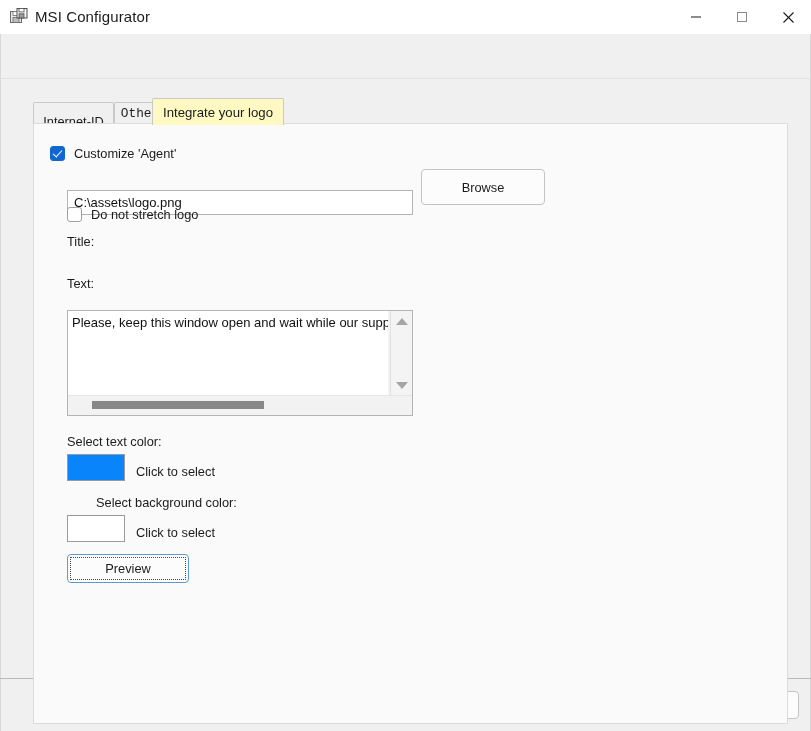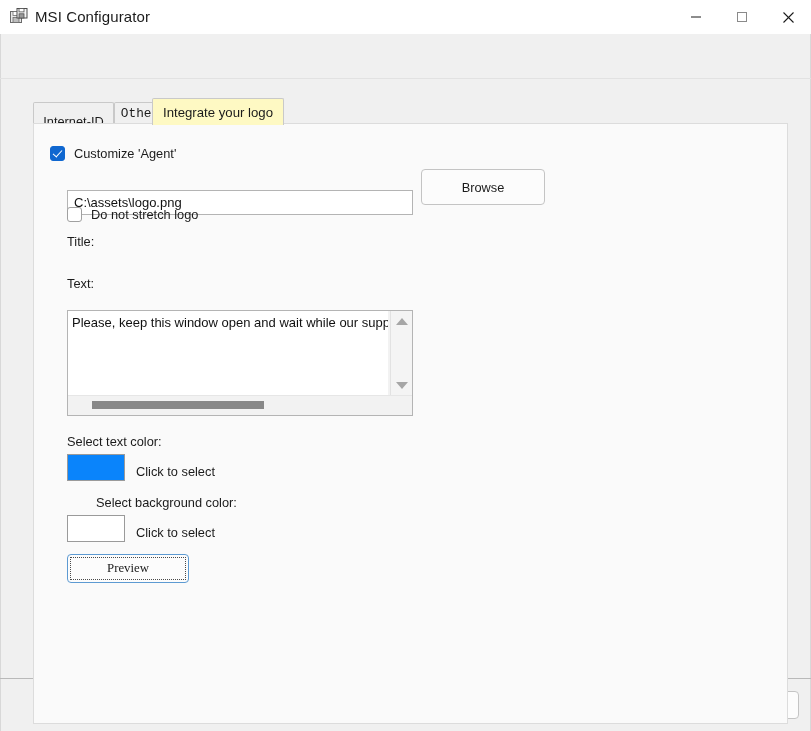--- a/index.html
+++ b/index.html
@@ -240,21 +240,20 @@
     font-size: 12.8px;
     color: #1b1b1b;
     display: flex;
     align-items: center;
     justify-content: center;
     cursor: default;
     white-space: nowrap;
   }
   .btn.focused {
     border: 1px solid #5c9ad2;
-    font-family: Liberation Serif, serif;
   }
   .btn.focused .focus-ring {
     position: absolute;
     left: 2px; top: 2px; right: 2px; bottom: 2px;
     border: 1px dotted #4a4a4a;
     pointer-events: none;
   }
 
   
   .ta-wrap {

